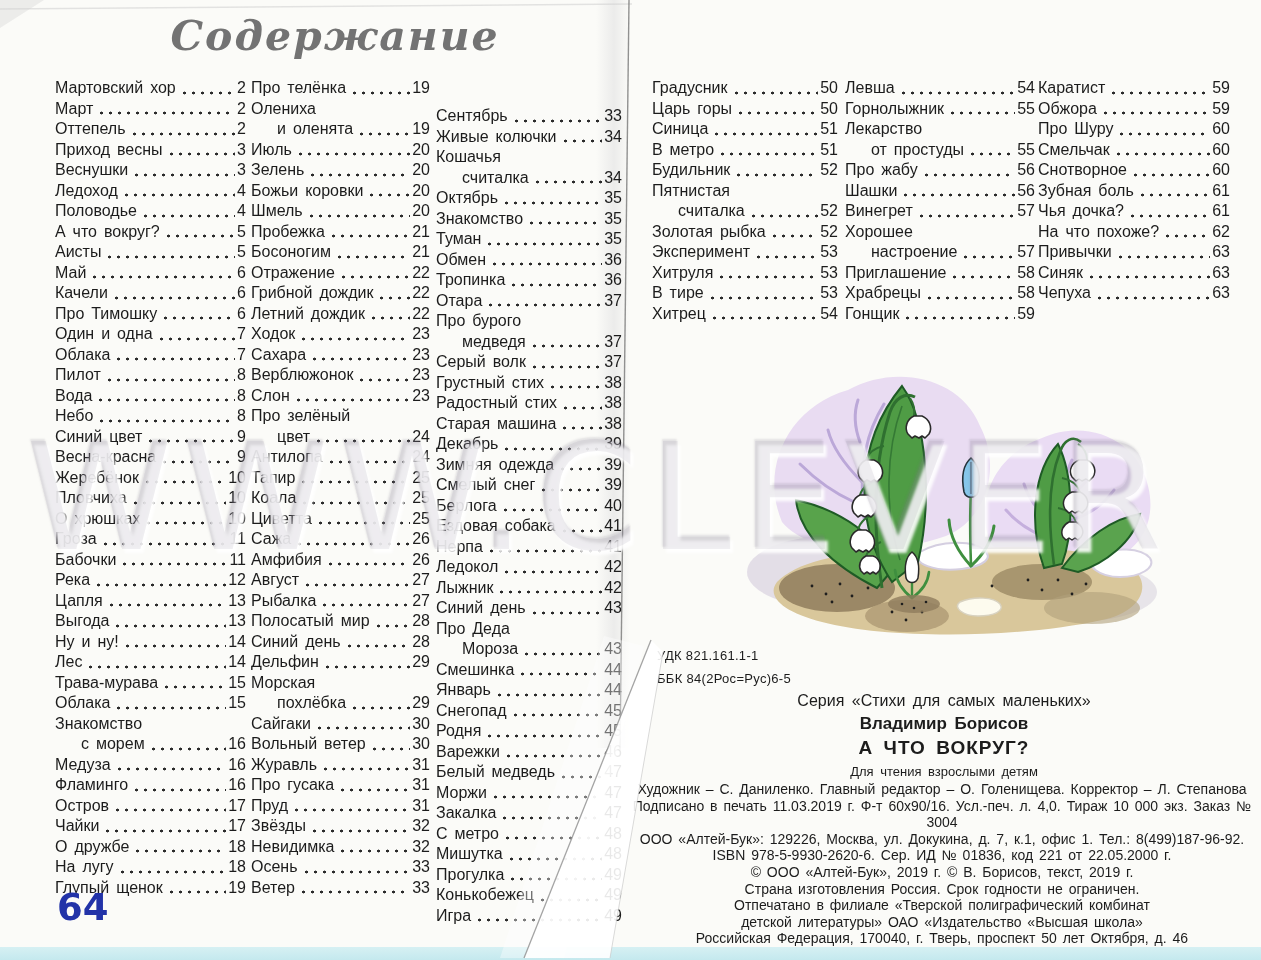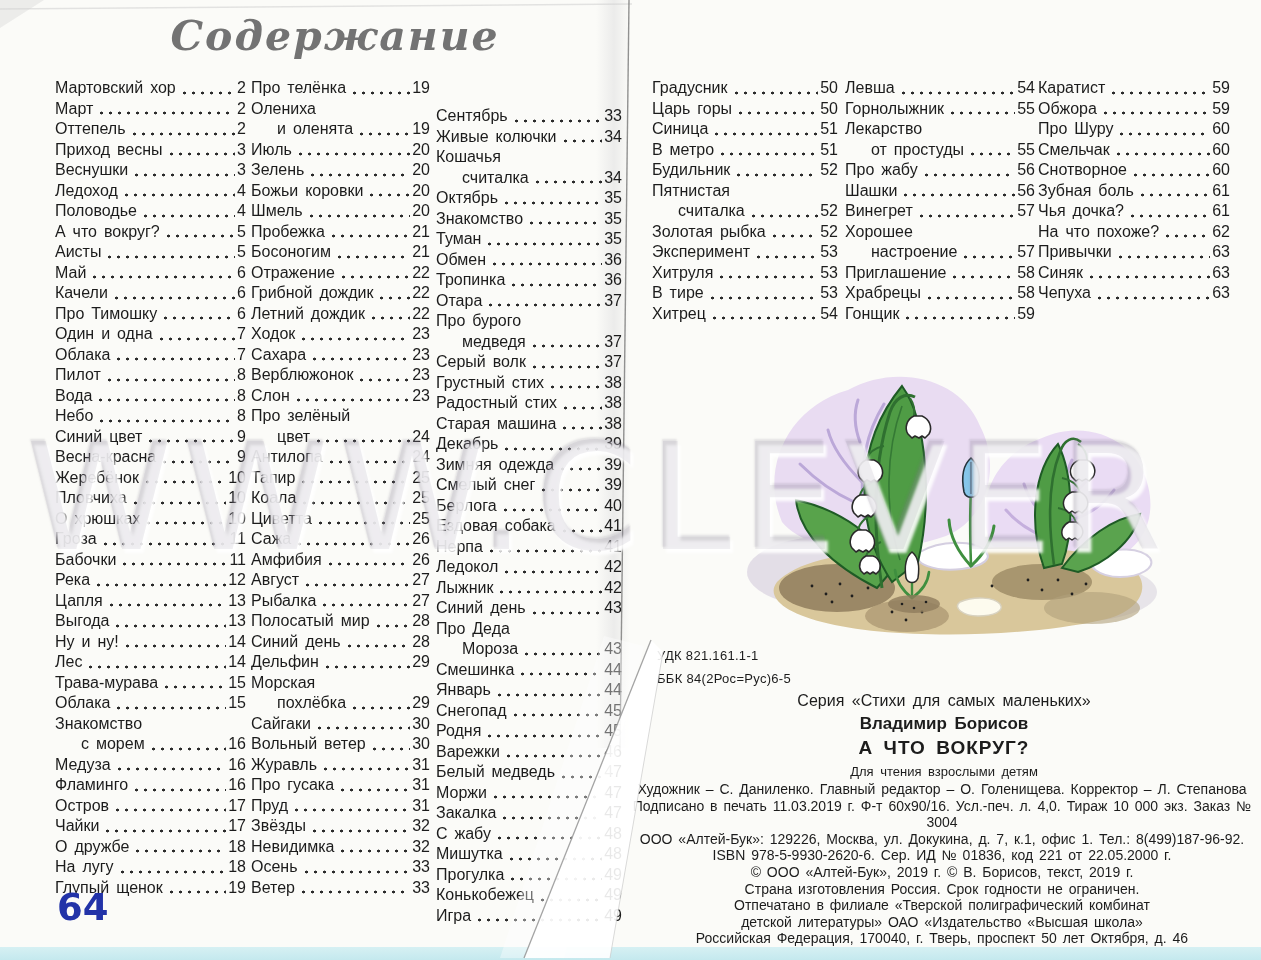--- a/index.html
+++ b/index.html
@@ -632,21 +632,21 @@
         <span class="t">Моржи</span>
         <span class="dots"></span>
         <span class="p">47</span>
       </div>
       <div class="row">
         <span class="t">Закалка</span>
         <span class="dots"></span>
         <span class="p">47</span>
       </div>
       <div class="row">
-        <span class="t">С жабу</span>
+        <span class="t">С метро</span>
         <span class="dots"></span>
         <span class="p">48</span>
       </div>
       <div class="row">
         <span class="t">Мишутка</span>
         <span class="dots"></span>
         <span class="p">48</span>
       </div>
       <div class="row">
         <span class="t">Прогулка</span>

